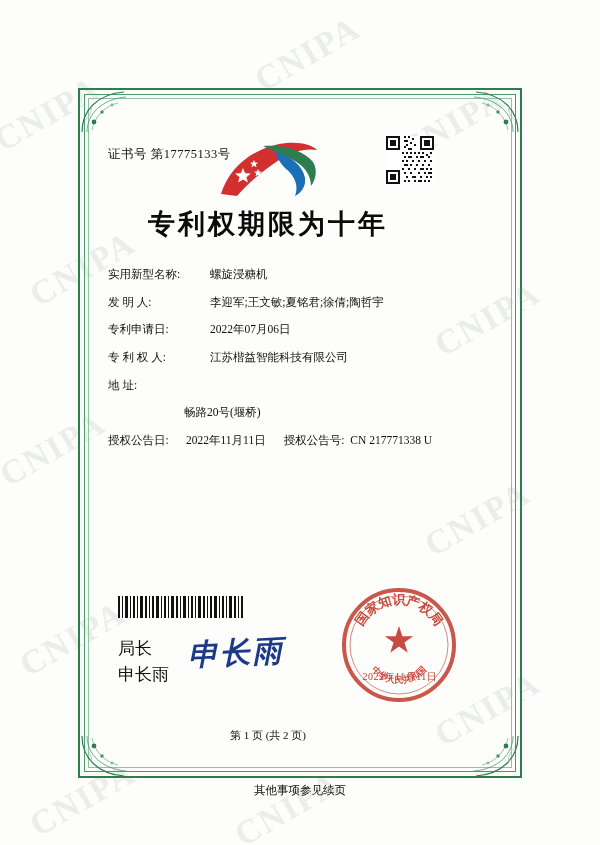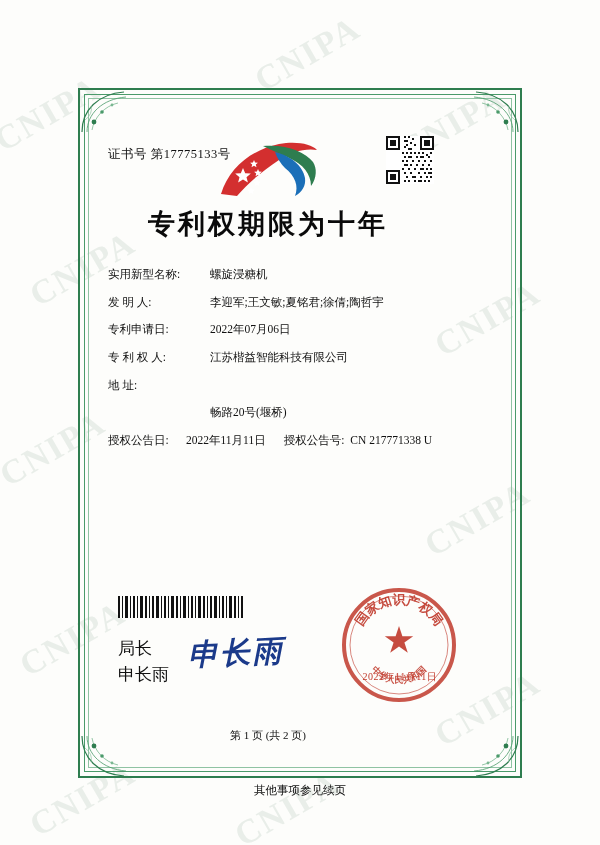--- a/index.html
+++ b/index.html
@@ -151,21 +151,21 @@
   .row-dual {
     display: flex;
     margin-bottom: 11px;
   }
   .row-dual .half { display: flex; }
   .row-dual .half .label { flex: 0 0 78px; white-space: nowrap; }
   .row-dual .half.second { margin-left: 18px; align-items: flex-end; }
   .row-dual .half.second .label { flex: 0 0 auto; margin-right: 6px; }
 
   .addr-second-line {
-    margin-left: 102px;
+    margin-left: 76px;
   }
 
   .paragraphs {
     position: absolute;
     left: 30px;
     top: 330px;
     width: 388px;
     font-family: "Liberation Serif", serif;
     font-size: 11.2px;
     color: #111;

